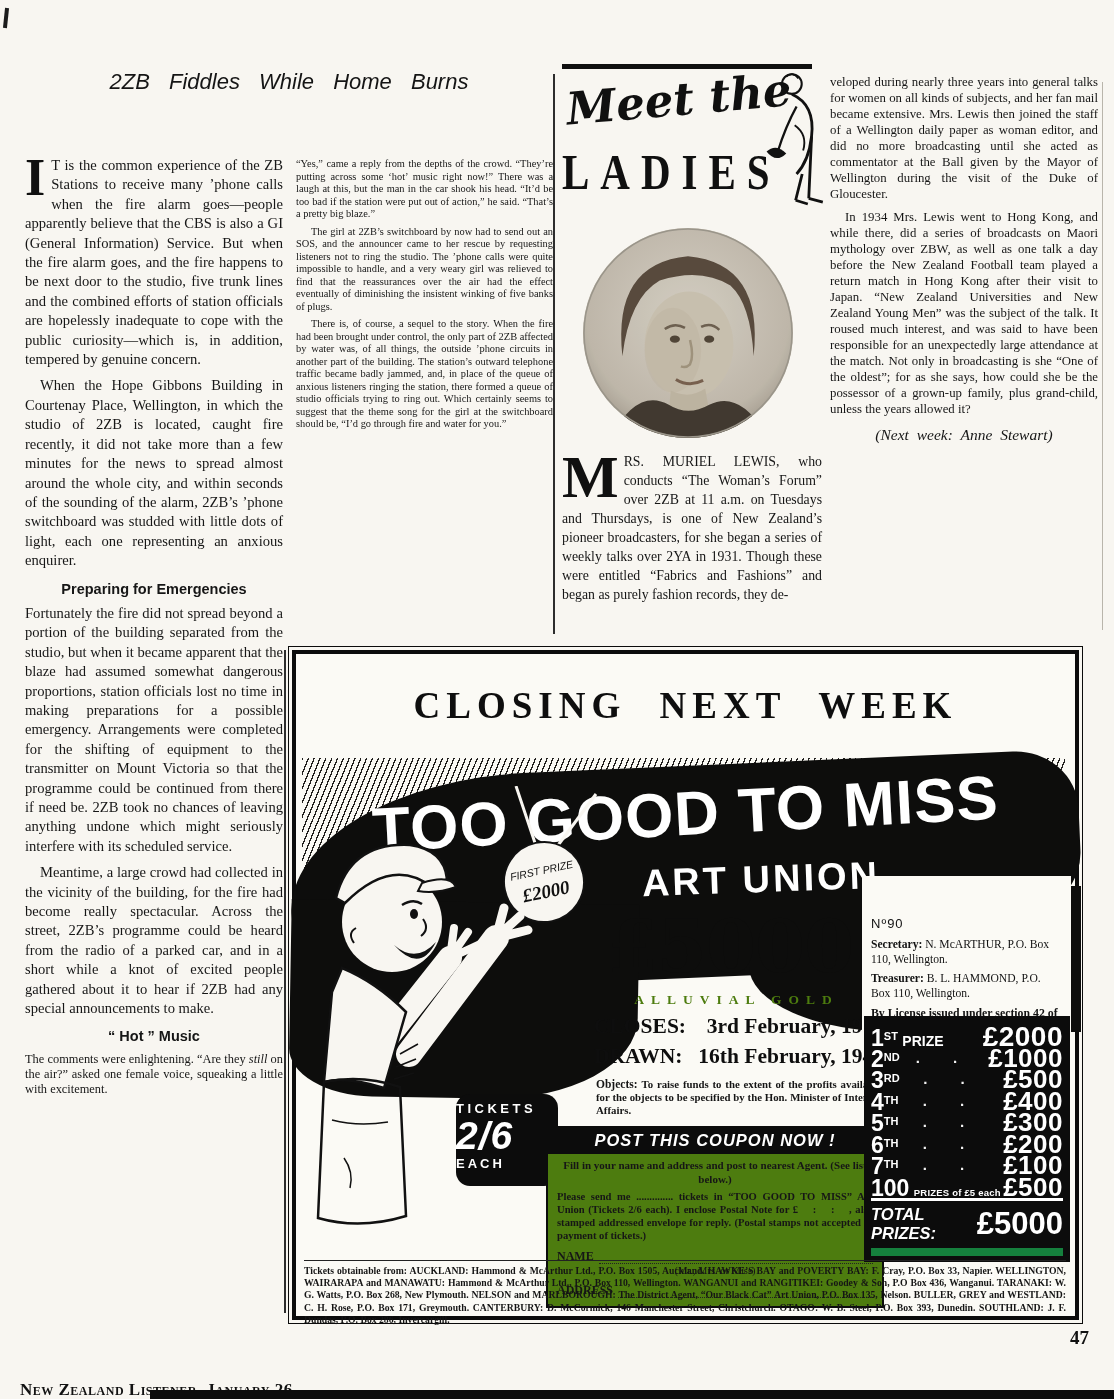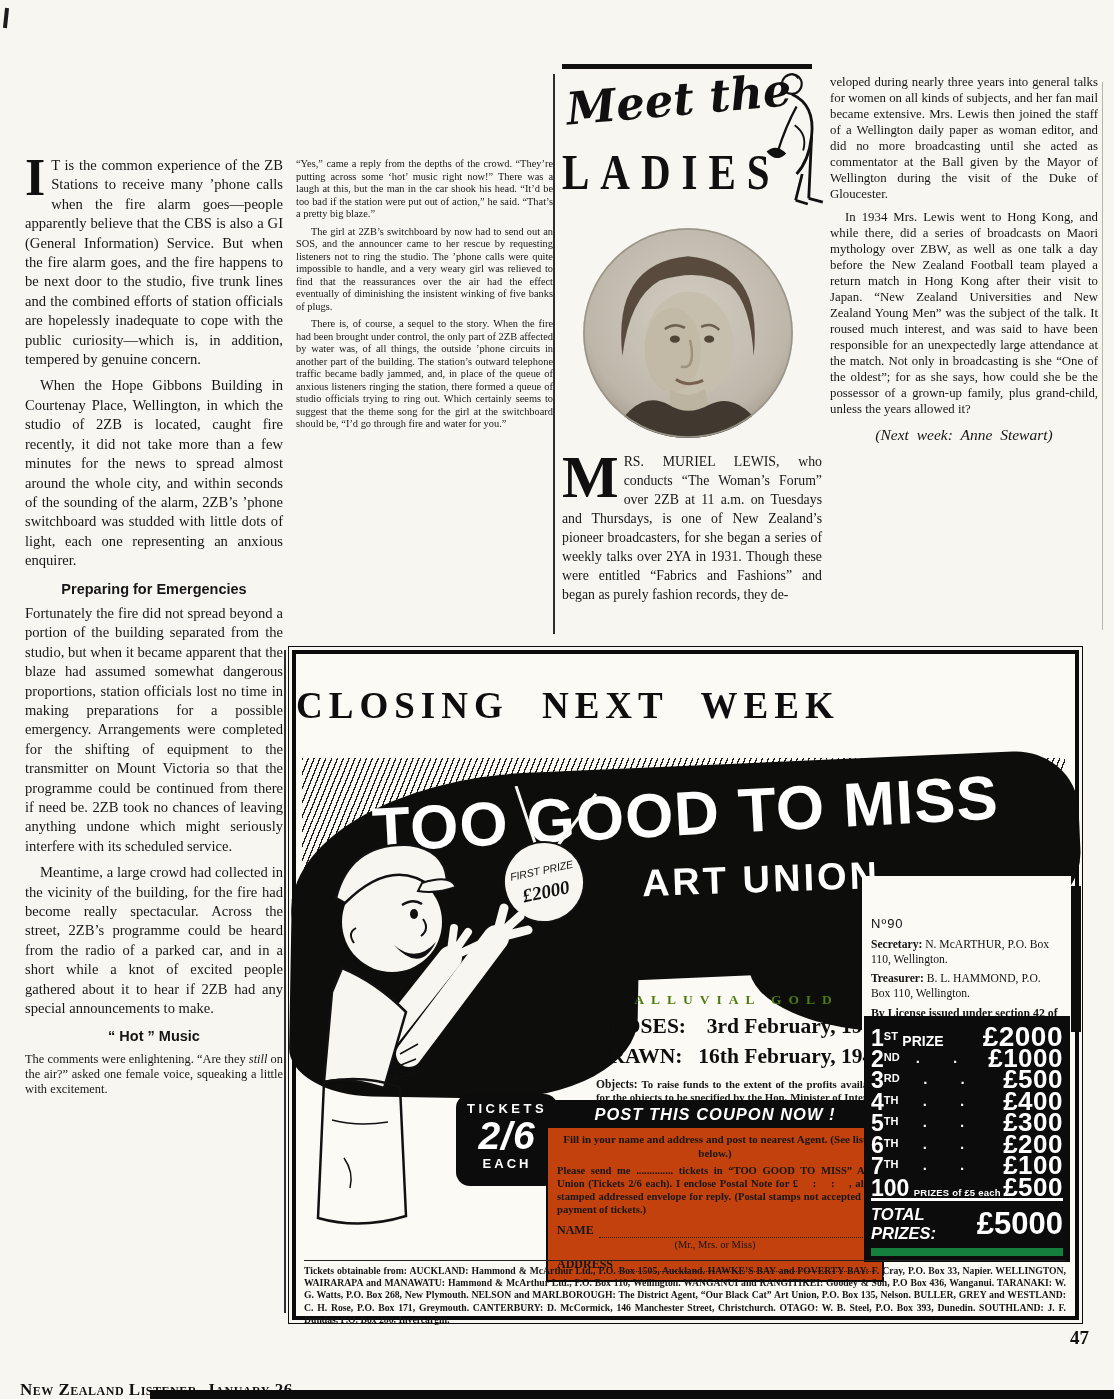--- a/index.html
+++ b/index.html
@@ -38,21 +38,21 @@
       font-weight:bold;font-size:41px;letter-spacing:11px;transform:scaleY(1.22);
       transform-origin:left top;color:#101010;}
   .bow-man{position:absolute;right:-8px;top:0;width:95px;height:150px;}
   .portrait-wrap{margin:8px 0 0 20px;width:212px;height:212px;}
   .mrs-text{margin-top:13px;font-size:13.8px;line-height:19px;text-align:justify;}
   .col4{position:absolute;left:830px;top:74px;width:268px;font-size:12.8px;line-height:16px;}
   .next-week{margin-top:10px;text-align:center;font-style:italic;font-size:15.5px;word-spacing:4px;}
   
   .ad{position:absolute;left:292px;top:650px;width:779px;height:662px;border:4px solid #0b0b0b;
       outline:1px solid #0b0b0b;outline-offset:3px;background:#fbfaf5;}
-  .ad-closing{position:absolute;top:30px;left:0;width:779px;text-align:left;
+  .ad-closing{position:absolute;top:30px;left:0;width:779px;text-align:center;
       font-family:"Liberation Serif",serif;font-weight:bold;font-size:37px;
       letter-spacing:6px;word-spacing:18px;color:#0e0e0e;white-space:nowrap;}
   .hatch{position:absolute;top:104px;left:6px;width:763px;height:140px;
       background:repeating-linear-gradient(112deg,#23211f 0 1.3px,transparent 1.3px 5.4px);}
   .blk{position:absolute;background:#0d0d0c;}
   .blk-main{top:112px;left:-6px;width:791px;height:212px;transform:rotate(-2.5deg);
       border-radius:46% 12% 42% 18% / 92% 42% 78% 58%;}
   .blk-left{top:248px;left:-6px;width:348px;height:196px;border-radius:0 0 42% 24%;transform:rotate(1deg);}
   .blk-right{top:232px;right:-6px;width:332px;height:146px;border-radius:0 0 0 45%;}
   .too-good{position:absolute;top:124px;left:0;width:779px;text-align:center;transform:rotate(-3deg);
@@ -65,25 +65,25 @@
   .pound{position:absolute;top:250px;left:292px;width:285px;text-align:center;
       font-family:"DejaVu Serif",serif;font-weight:bold;font-size:72px;letter-spacing:-1px;color:#0d0d0c;}
   .alluvial{position:absolute;top:338px;left:318px;width:245px;text-align:center;
       font-weight:bold;font-size:13.5px;letter-spacing:7px;color:#4d7c0f;}
   .date-row{position:absolute;left:298px;width:290px;display:flex;justify-content:space-between;
       font-weight:bold;font-size:21.5px;color:#0e0e0e;}
   .objects{position:absolute;top:424px;left:300px;width:286px;font-weight:bold;font-size:10.8px;
       line-height:13.2px;text-align:justify;color:#151515;}
   .objects b{font-size:11.5px;}
   .tickets{position:absolute;top:440px;left:160px;width:102px;height:92px;background:#0c0c0c;
-      border-radius:14px;color:#fff;text-align:center;font-family:"Liberation Sans",sans-serif;}
+      border-radius:14px;color:#fff;font-family:"Liberation Sans",sans-serif;}
   .tickets .tw{font-size:13px;font-weight:bold;letter-spacing:3.5px;margin-top:7px;}
   .tickets .tp{font-size:39px;font-weight:bold;font-style:italic;line-height:40px;letter-spacing:1px;}
   .tickets .te{font-size:13px;font-weight:bold;letter-spacing:3px;}
-  .coupon{position:absolute;top:446px;left:250px;width:334px;border:2.5px solid #0c0c0c;background:#c2410c;}
+  .coupon{position:absolute;top:472px;left:250px;width:334px;border:2.5px solid #0c0c0c;background:#4d7c0f;}
   .coupon-head{background:#0c0c0c;color:#fff;text-align:center;font-family:"Liberation Sans",sans-serif;
       font-weight:bold;font-style:italic;font-size:16.5px;letter-spacing:1px;padding:3px 0 4px;}
   .coupon-line1{text-align:center;font-weight:bold;font-size:11px;line-height:13.5px;margin:5px 10px 4px;}
   .coupon-body{font-weight:bold;font-size:10.6px;line-height:13px;text-align:justify;margin:0 9px;}
   .cname{display:flex;align-items:flex-end;font-weight:bold;font-size:12px;margin:7px 9px 0;}
   .cline{flex:1;border-bottom:1.6px dotted #222;margin-left:5px;height:13px;}
   .chint{text-align:center;font-size:10.5px;margin-top:1px;}
   .caddr{margin-bottom:8px;}
   .info-panel{position:absolute;top:222px;left:566px;width:209px;background:#fbfaf5;
       padding:6px 9px;box-sizing:border-box;color:#121212;}
@@ -113,20 +113,21 @@
   .page-num{position:absolute;left:1070px;top:1327px;font-weight:bold;font-size:19px;color:#111;}
   .bottom-strip{position:absolute;left:150px;top:1390px;width:964px;height:9px;background:#0c0c0c;}
 </style>
 </head>
 <body>
 
 <div id="page">
   <div class="speck"></div>
 
   <header class="article-head">
+    <div class="subtitle">2ZB  Fiddles  While  Home  Burns</div>
   </header>
 
   <section class="col col1">
     <p class="noindent"><span class="dropcap dc-i">I</span><span>T is the common experience of the ZB Stations to receive many ’phone calls when the fire alarm goes—people apparently believe that the CBS is also a GI (General Information) Service. But when the fire alarm goes, and the fire happens to be next door to the studio, five trunk lines and the combined efforts of station officials are hopelessly inadequate to cope with the public curiosity—which is, in addition, tempered by genuine concern.</span></p>
     <p>When the Hope Gibbons Building in Courtenay Place, Wellington, in which the studio of 2ZB is located, caught fire recently, it did not take more than a few minutes for the news to spread almost around the whole city, and within seconds of the sounding of the alarm, 2ZB’s ’phone switchboard was studded with little dots of light, each one representing an anxious enquirer.</p>
     <h3 class="subhead">Preparing for Emergencies</h3>
     <p class="noindent">Fortunately the fire did not spread beyond a portion of the building separated from the studio, but when it became apparent that the blaze had assumed somewhat dangerous proportions, station officials lost no time in making preparations for a possible emergency. Arrangements were completed for the shifting of equipment to the transmitter on Mount Victoria so that the programme could be continued from there if need be. 2ZB took no chances of leaving anything undone which might seriously interfere with its scheduled service.</p>
     <p>Meantime, a large crowd had collected in the vicinity of the building, for the fire had become really spectacular. Across the street, 2ZB’s programme could be heard from the radio of a parked car, and in a short while a knot of excited people gathered about it to hear if 2ZB had any special announcements to make.</p>
     <h3 class="subhead">“ Hot ” Music</h3>
     <p class="noindent hot-note"><span>The comments were enlightening. “Are they </span><em>still</em><span> on the air?” asked one female voice, squeaking a little with excitement.</span></p>

